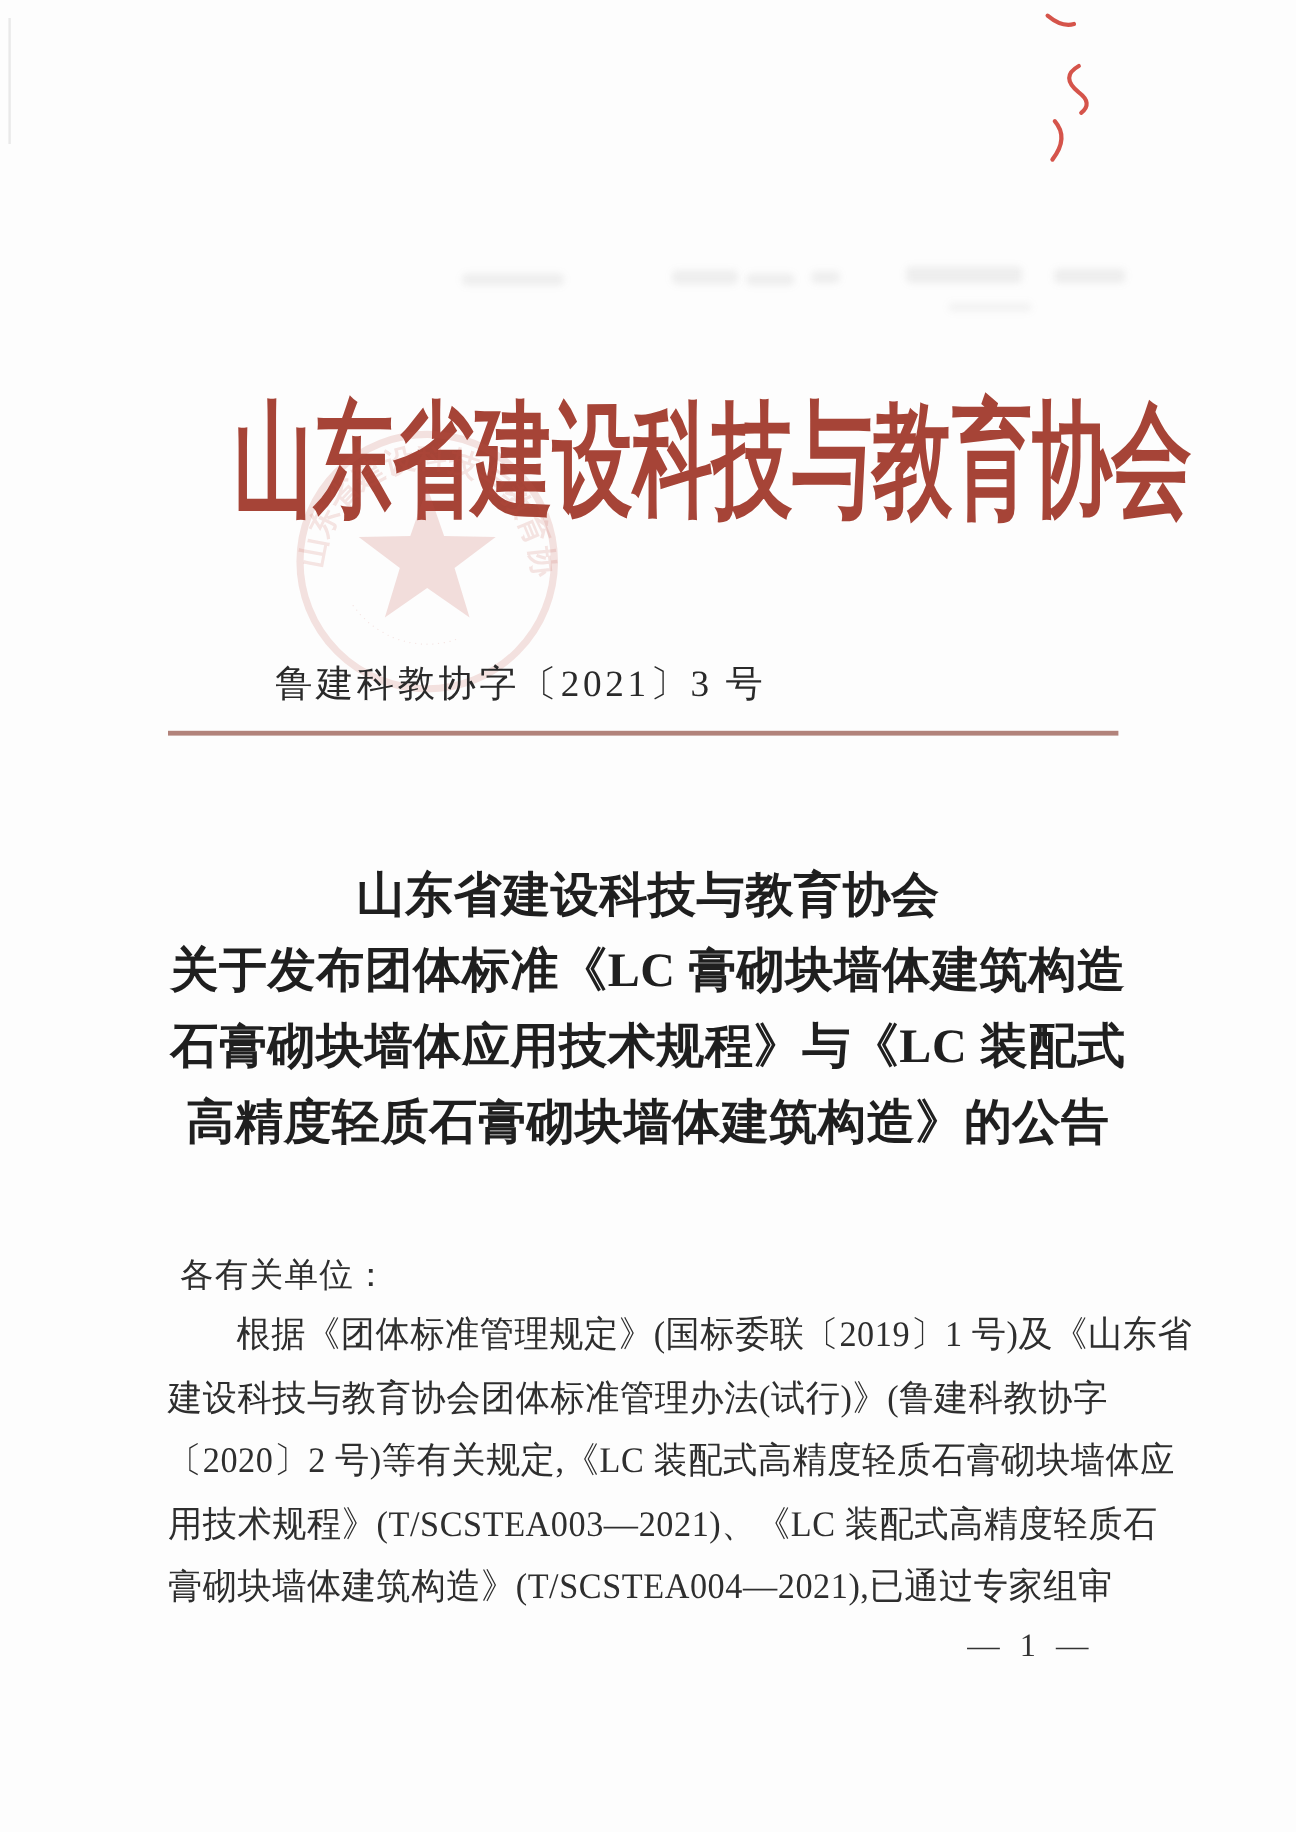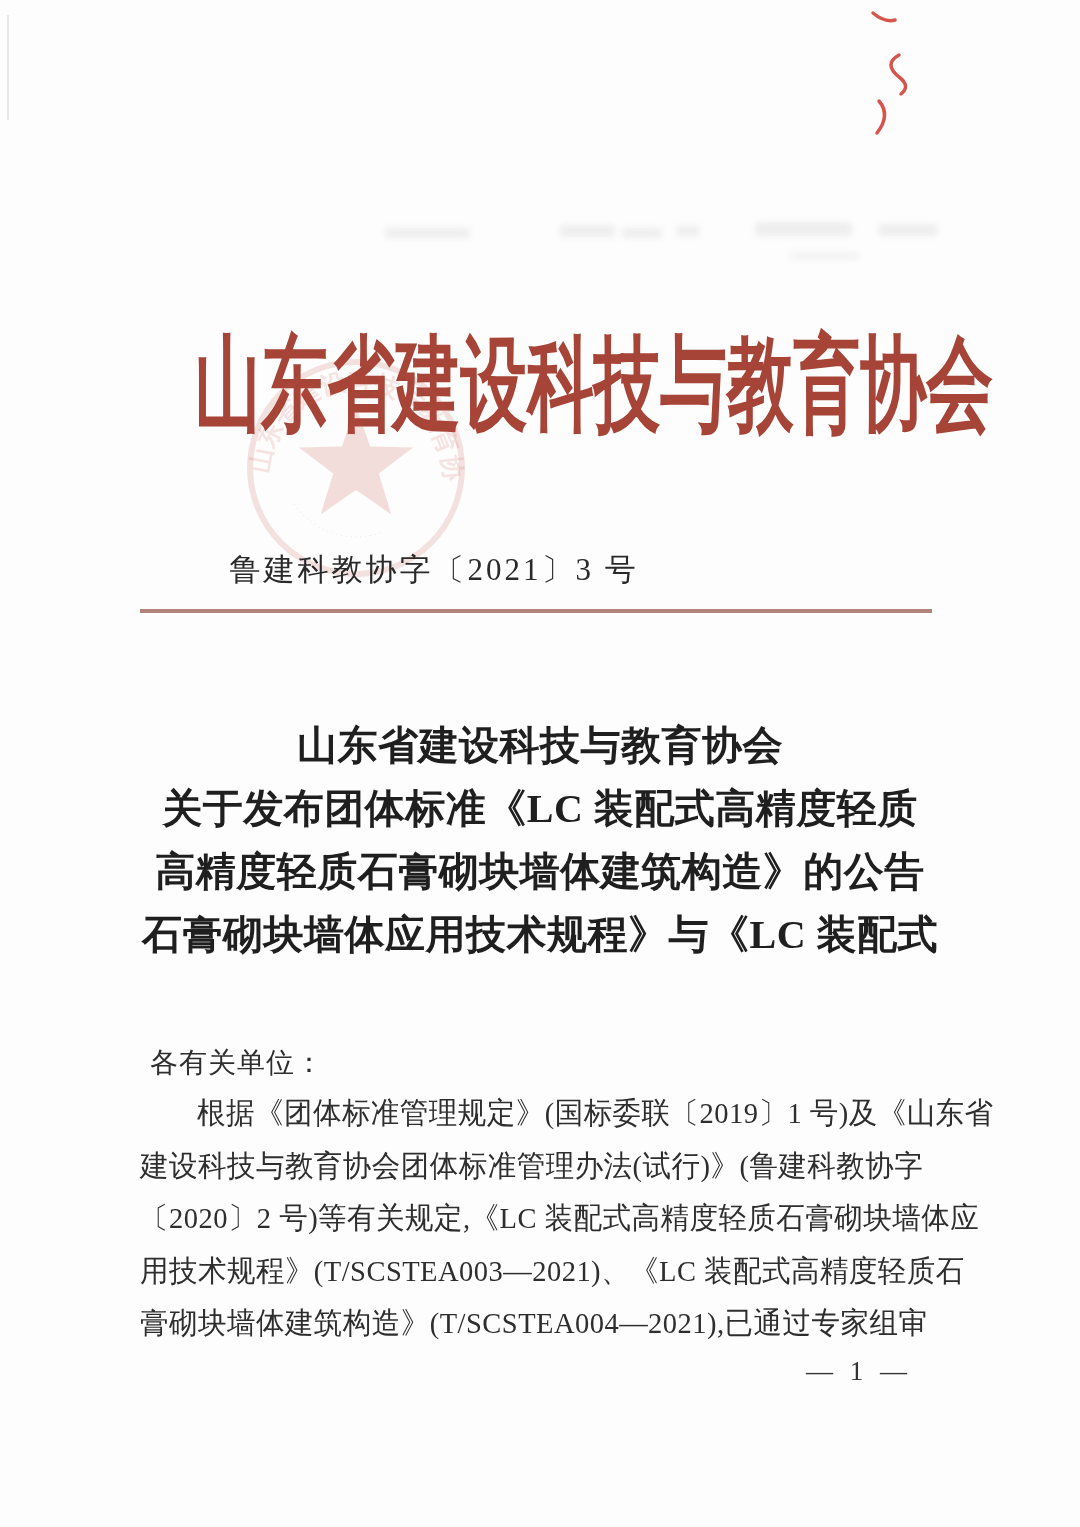--- a/index.html
+++ b/index.html
@@ -104,23 +104,23 @@
       <textPath href="#sealBottomArc" startOffset="6">·····················</textPath>
     </text>
   </svg>
 
   <div class="doc-number">鲁建科教协字〔2021〕3 号</div>
 
   <div class="divider"></div>
 
   <div class="title-block">
     <div>山东省建设科技与教育协会</div>
-    <div>关于发布团体标准《LC 装配式高精度轻质</div>
+    <div>关于发布团体标准《LC 膏砌块墙体建筑构造</div>
+    <div>石膏砌块墙体应用技术规程》与《LC 装配式</div>
     <div>高精度轻质石膏砌块墙体建筑构造》的公告</div>
-    <div>石膏砌块墙体应用技术规程》与《LC 装配式</div>
   </div>
 
   <div class="salutation">各有关单位：</div>
 
   <div class="body-text">
     <div class="indent">根据《团体标准管理规定》(国标委联〔2019〕1 号)及《山东省</div>
     <div>建设科技与教育协会团体标准管理办法(试行)》(鲁建科教协字</div>
     <div>〔2020〕2 号)等有关规定,《LC 装配式高精度轻质石膏砌块墙体应</div>
     <div>用技术规程》(T/SCSTEA003—2021)、《LC 装配式高精度轻质石</div>
     <div>膏砌块墙体建筑构造》(T/SCSTEA004—2021),已通过专家组审</div>

